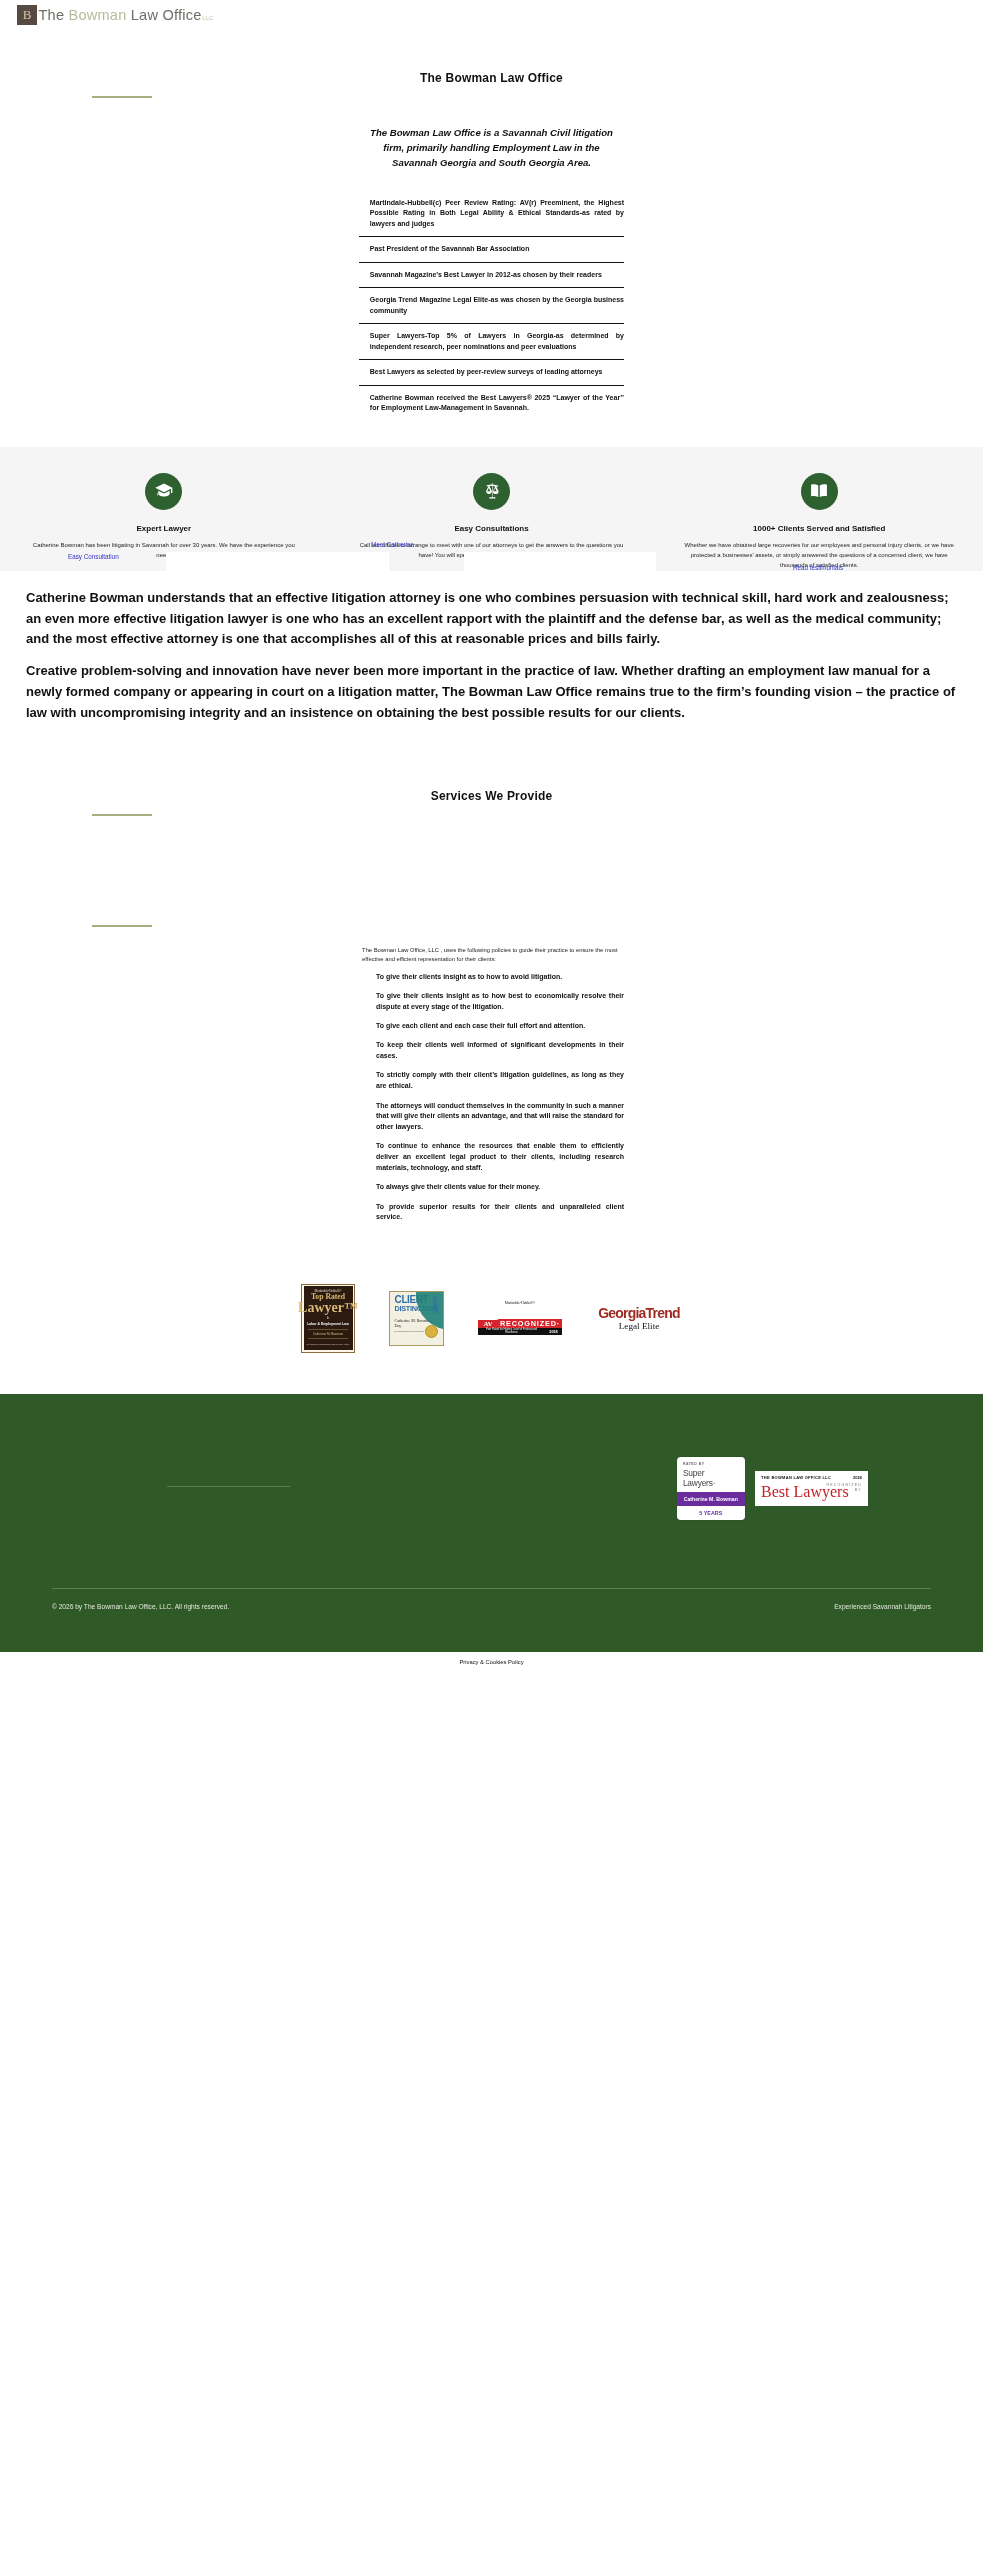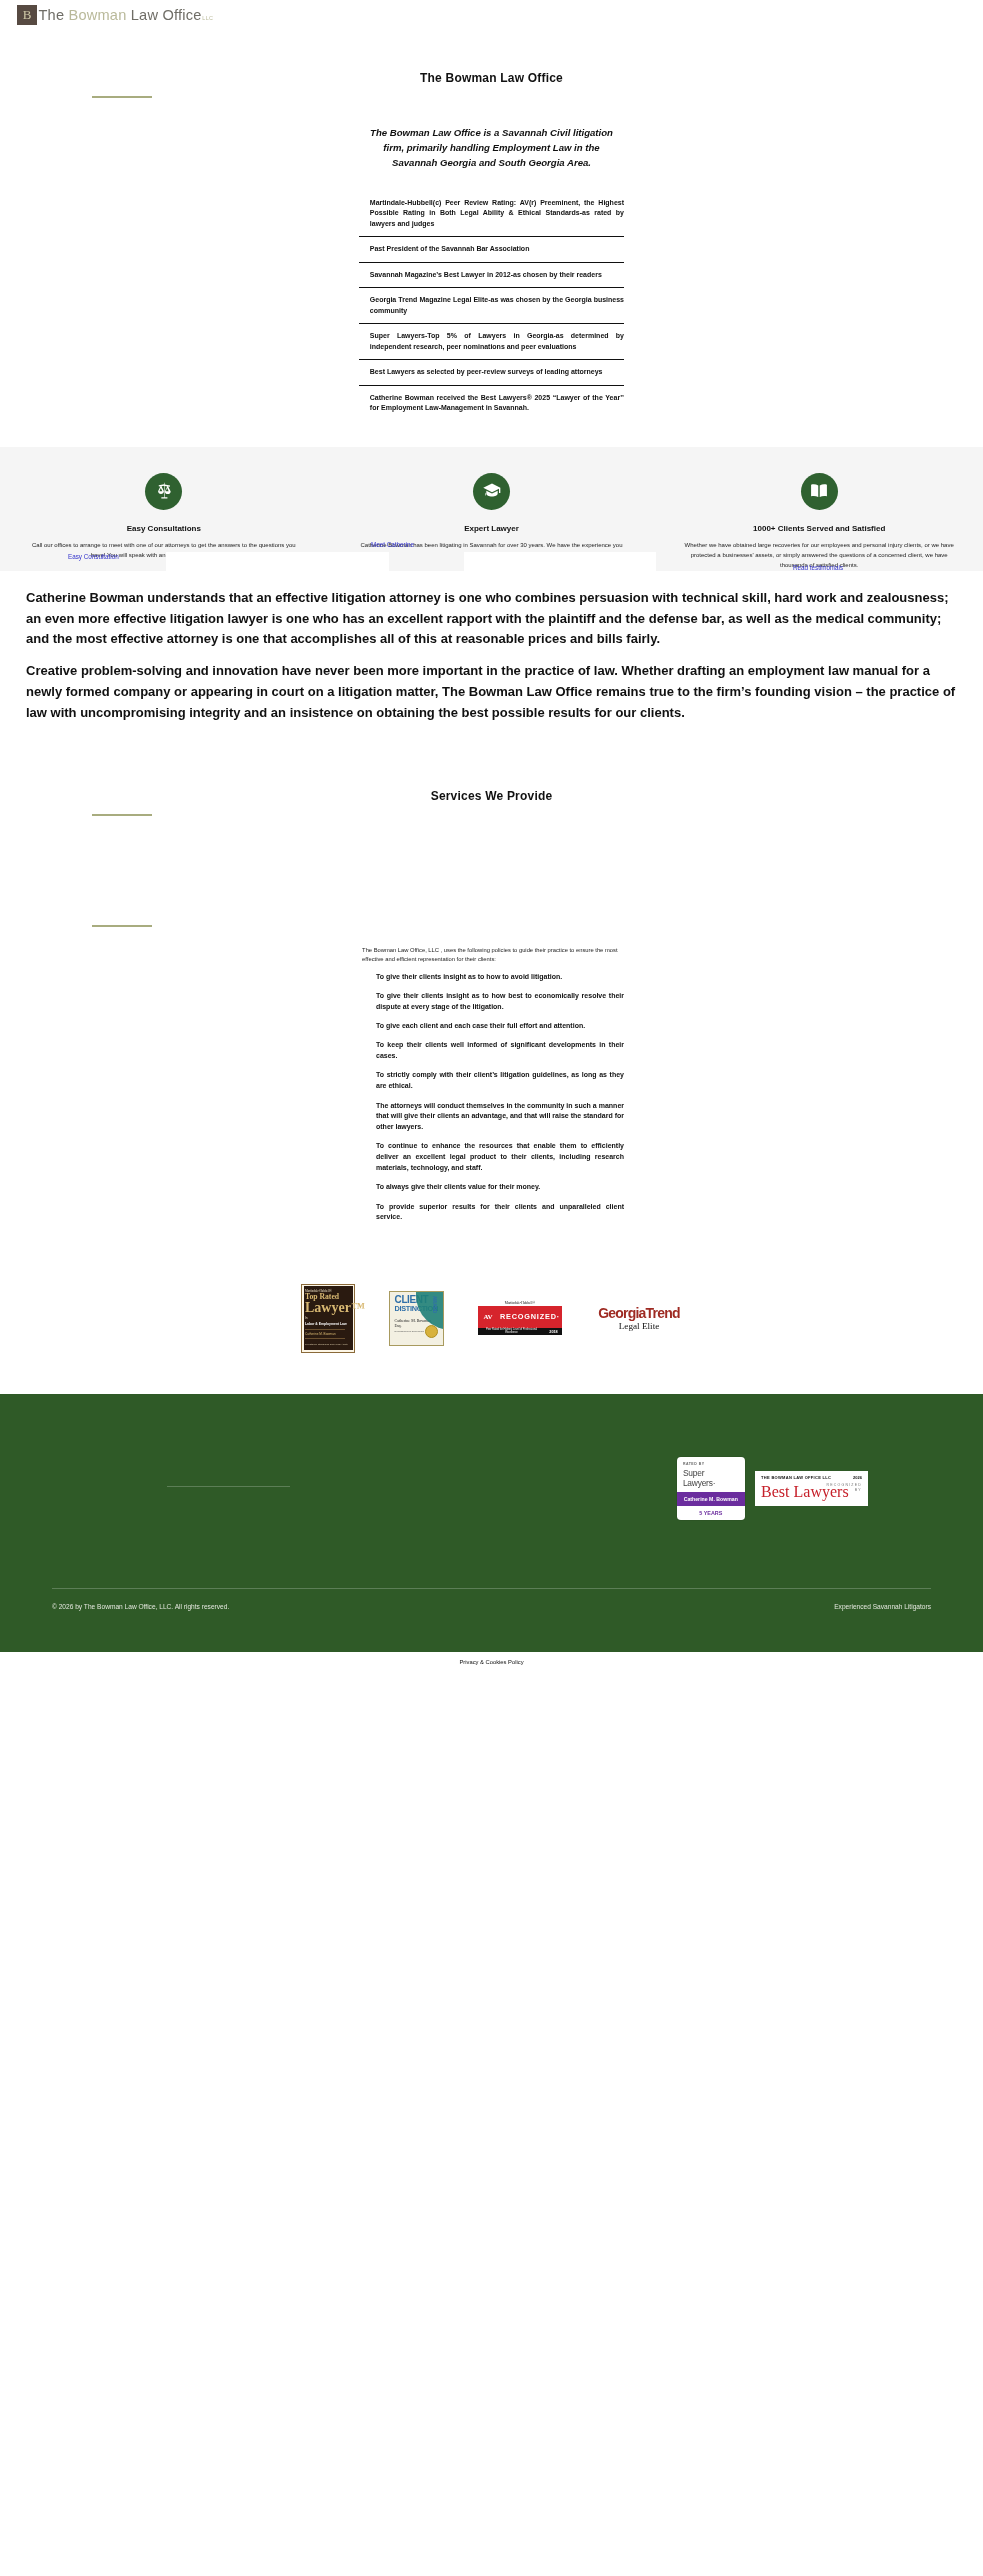--- a/index.html
+++ b/index.html
@@ -180,21 +180,21 @@
   
   .awards{
     display:flex;align-items:center;justify-content:center;gap:34px;
     padding:52px 0 41px 0;
   }
   .badge-toprated{
     width:54px;height:69px;background:#fdf6e6;border:1.5px solid #8a6a3a;padding:1.5px;
   }
   .badge-toprated-in{
     width:100%;height:100%;background:#2a1a10;
-    display:flex;flex-direction:column;align-items:flex-start;justify-content:flex-start;
+    display:flex;flex-direction:column;align-items:center;justify-content:flex-start;
     padding:3.1px 1.5px;
   }
   .bt-mh{font-size:3.1px;color:#e8dcc0;font-family:"Liberation Serif",serif;}
   .bt-top{font-size:7.7px;color:#d8b872;font-family:"Liberation Serif",serif;font-weight:bold;line-height:1;}
   .bt-law{font-size:14px;color:#d8b872;font-family:"Liberation Serif",serif;font-weight:bold;line-height:1;}
   .bt-in{font-size:3.1px;color:#e8dcc0;margin-top:1.5px;}
   .bt-field{font-size:3.4px;color:#fff;font-weight:bold;text-align:center;line-height:1.25;margin-top:1.5px;}
   .bt-rule{width:88%;height:0.8px;background:#6a5030;margin:2.3px 0;}
   .bt-name{font-size:3.1px;color:#d8b872;}
   .bt-foot{font-size:2.5px;color:#cfc0a0;text-align:center;line-height:1.3;margin-top:2.3px;}
@@ -208,21 +208,21 @@
   .bc-award{position:absolute;right:6.1px;top:4.6px;font-size:4.6px;font-weight:bold;color:#2f6fa8;writing-mode:vertical-rl;}
   .bc-name{font-size:4px;color:#222;font-family:"Liberation Serif",serif;margin-top:5.4px;}
   .bc-sub{font-size:2.5px;color:#555;margin-top:2.3px;line-height:1.3;}
   .bc-seal{position:absolute;right:5.4px;bottom:7px;width:13px;height:13px;border-radius:50%;background:#d8b23c;border:0.8px solid #b08f20;}
   .bc-teal{position:absolute;right:-7.7px;top:-4.6px;width:35px;height:43px;background:#1f7f78;border-radius:0 0 0 35px;opacity:.9;}
 
   .badge-av{
     width:84px;height:34px;background:#fff;display:flex;flex-direction:column;
   }
   .av-mh{font-size:3.5px;color:#111;text-align:center;font-family:"Liberation Serif",serif;}
-  .av-bar{display:flex;height:29px;margin-top:0.8px;}
+  .av-bar{display:flex;height:29px;margin-top:0.8px;align-items:flex-end;}
   .av-left{width:20px;background:#d6242c;color:#fff;font-weight:bold;font-size:7px;display:flex;align-items:center;justify-content:center;font-family:"Liberation Serif",serif;}
   .av-right{flex:1;background:#d6242c;color:#fff;font-size:7.3px;font-weight:bold;display:flex;align-items:center;justify-content:center;letter-spacing:0.8px;}
   .av-bot{display:flex;height:9.2px;margin-top:0.8px;}
   .av-bl{flex:1;background:#111;color:#fff;font-size:2.6px;display:flex;align-items:center;justify-content:center;text-align:center;line-height:1.1;padding:0 1.5px;}
   .av-br{width:17px;background:#111;color:#fff;font-size:3.8px;display:flex;align-items:center;justify-content:center;font-weight:bold;}
 
   .badge-gt{
     width:86px;height:31px;display:flex;flex-direction:column;align-items:center;justify-content:center;
   }
   .gt-1{font-size:14px;font-weight:bold;color:#9e2a22;font-family:"Liberation Sans",sans-serif;letter-spacing:-0.8px;line-height:1;}
@@ -320,35 +320,35 @@
   <div class="cred">
       <div class="cred-inner">Catherine Bowman received the Best Lawyers® 2025 “Lawyer of the Year’’ for Employment Law-Management in Savannah.</div>
     </div>
 </div>
 
 <div class="features">
 
   <div class="feature">
     <div class="feature-icon">
       <svg viewBox="0 0 24 24" aria-hidden="true">
-        <path d="M11.2 2h1.6v2.1l6.5 1.2-.3 1.5-1.9-.35 2.9 6.05c0 1.9-1.6 3.2-3.5 3.2s-3.5-1.3-3.5-3.2l2.9-6.05-3.1-.57V19.4h3.3V21H8.8v-1.6h3.3V5.78l-3.1.57 2.9 6.05c0 1.9-1.6 3.2-3.5 3.2s-3.5-1.3-3.5-3.2l2.9-6.05-1.9.35-.3-1.5 6.6-1.2V2zM6.4 12.2h3.6L8.2 8.5 6.4 12.2zm7.6 0h3.6l-1.8-3.7-1.8 3.7z"></path>
+        <path d="M12 3L1.5 8.2 12 13.4l8.4-4.2v5.1h1.6V8.2L12 3zM5.2 11.6v3.6c0 1.9 3 3.4 6.8 3.4s6.8-1.5 6.8-3.4v-3.6L12 15.1l-6.8-3.5zM4.4 13.9c-.5.6-.8 1.3-.8 2.1 0 .8.3 1.5.8 2.1v-4.2z"></path>
       </svg>
     </div>
-    <div class="feature-title">Easy Consultations</div>
-    <div class="feature-body">Call our offices to arrange to meet with one of our attorneys to get the answers to the questions you have!  You will speak with an attorney – not a paralegal!</div>
+    <div class="feature-title">Expert Lawyer</div>
+    <div class="feature-body">Catherine Bowman has been litigating in Savannah for over 30 years.  We have the experience you need!</div>
   </div>
 
   <div class="feature">
     <div class="feature-icon">
       <svg viewBox="0 0 24 24" aria-hidden="true">
-        <path d="M12 3L1.5 8.2 12 13.4l8.4-4.2v5.1h1.6V8.2L12 3zM5.2 11.6v3.6c0 1.9 3 3.4 6.8 3.4s6.8-1.5 6.8-3.4v-3.6L12 15.1l-6.8-3.5zM4.4 13.9c-.5.6-.8 1.3-.8 2.1 0 .8.3 1.5.8 2.1v-4.2z"></path>
+        <path d="M11.2 2h1.6v2.1l6.5 1.2-.3 1.5-1.9-.35 2.9 6.05c0 1.9-1.6 3.2-3.5 3.2s-3.5-1.3-3.5-3.2l2.9-6.05-3.1-.57V19.4h3.3V21H8.8v-1.6h3.3V5.78l-3.1.57 2.9 6.05c0 1.9-1.6 3.2-3.5 3.2s-3.5-1.3-3.5-3.2l2.9-6.05-1.9.35-.3-1.5 6.6-1.2V2zM6.4 12.2h3.6L8.2 8.5 6.4 12.2zm7.6 0h3.6l-1.8-3.7-1.8 3.7z"></path>
       </svg>
     </div>
-    <div class="feature-title">Expert Lawyer</div>
-    <div class="feature-body">Catherine Bowman has been litigating in Savannah for over 30 years.  We have the experience you need!</div>
+    <div class="feature-title">Easy Consultations</div>
+    <div class="feature-body">Call our offices to arrange to meet with one of our attorneys to get the answers to the questions you have!  You will speak with an attorney – not a paralegal!</div>
   </div>
 
   <div class="feature">
     <div class="feature-icon">
       <svg viewBox="0 0 24 24" aria-hidden="true">
         <path d="M2.5 4.4c2.6-.7 6-.6 8.6.9v14c-2.6-1.5-6-1.6-8.6-.9V4.4zm10.4.9c2.6-1.5 6-1.6 8.6-.9v14c-2.6-.7-6-.6-8.6.9v-14zM4.2 7.1h5.2v1.1H4.2V7.1zm0 2.4h5.2v1.1H4.2V9.5zm0 2.4h5.2V13H4.2v-1.1zm10.4-4.8h5.2v1.1h-5.2V7.1zm0 2.4h5.2v1.1h-5.2V9.5zm0 2.4h5.2V13h-5.2v-1.1z"></path>
       </svg>
     </div>
     <div class="feature-title">1000+ Clients Served and Satisfied</div>
     <div class="feature-body">Whether we have obtained large recoveries for our employees and personal injury clients, or we have protected a businesses' assets, or simply answered the questions of a concerned client, we have thousands of satisfied clients.</div>

